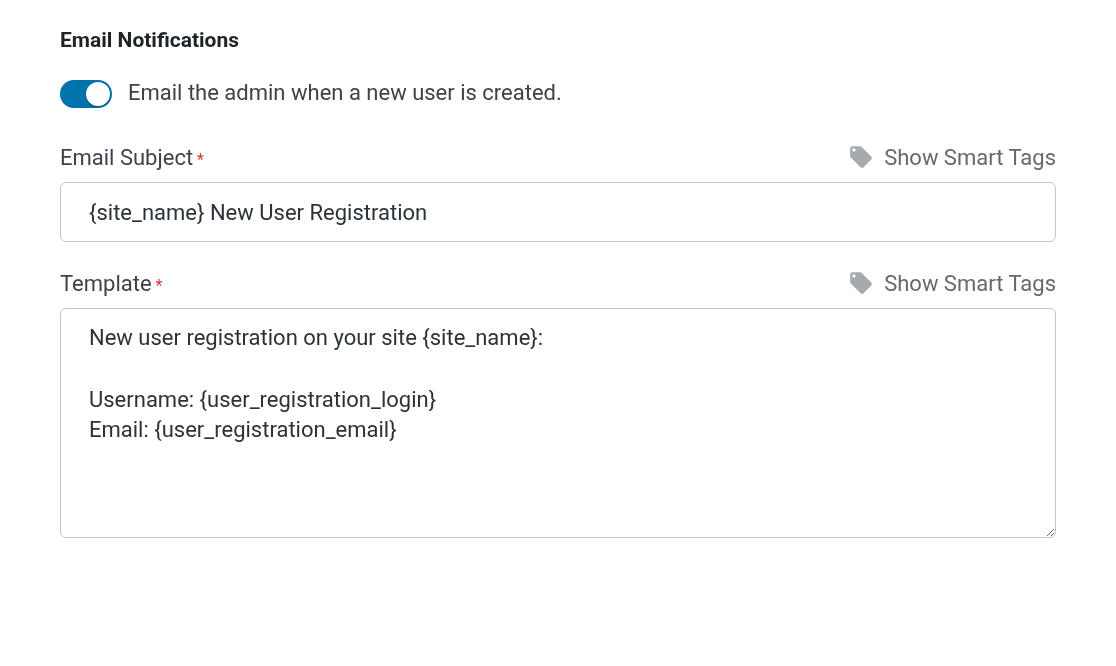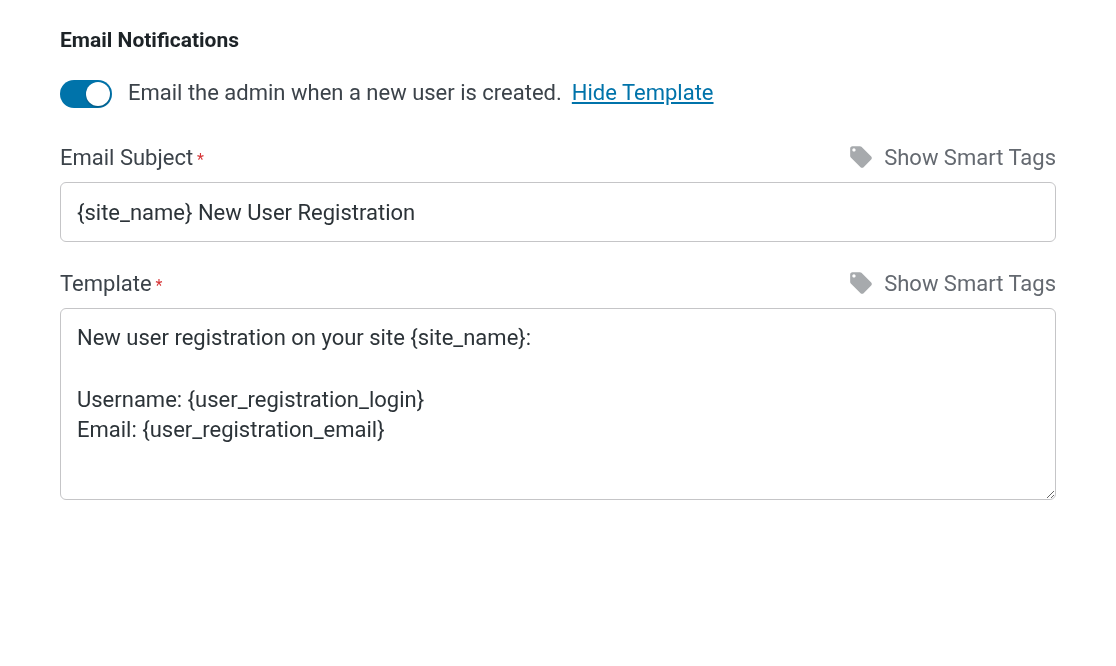--- a/index.html
+++ b/index.html
@@ -100,44 +100,43 @@
 
     input[type="text"].text-input,
     textarea.textarea-input {
       width: 100%;
       font-family: inherit;
       font-size: 22px;
       color: #2c3338;
       background: #fff;
       border: 1px solid #c5c5c7;
       border-radius: 6px;
-      padding: 14px 16px;
+      padding: 14px 28px;
       line-height: 1.4;
     }
     textarea.textarea-input {
-      height: 192px;
+      height: 230px;
       resize: both;
       white-space: pre-wrap;
     }
     input[type="text"].text-input { height: 60px; }
   </style>
 </head>
 <body>
 
 <h2 class="section-title">Email Notifications</h2>
 
 <div class="toggle-row">
   <label class="toggle">
     <input type="checkbox" checked="" style="">
     <span class="track"></span>
     <span class="knob"></span>
   </label>
   <div class="toggle-text">
     <span>Email the admin when a new user is created.</span>
-    <a class="link" href="#">Hide Template</a>
   </div>
 </div>
 
 <div class="field-group">
   <div class="field-header">
     <div>
       <span class="field-label">Email Subject</span>
       <span class="req">*</span>
     </div>
     <div class="smart-tags">

